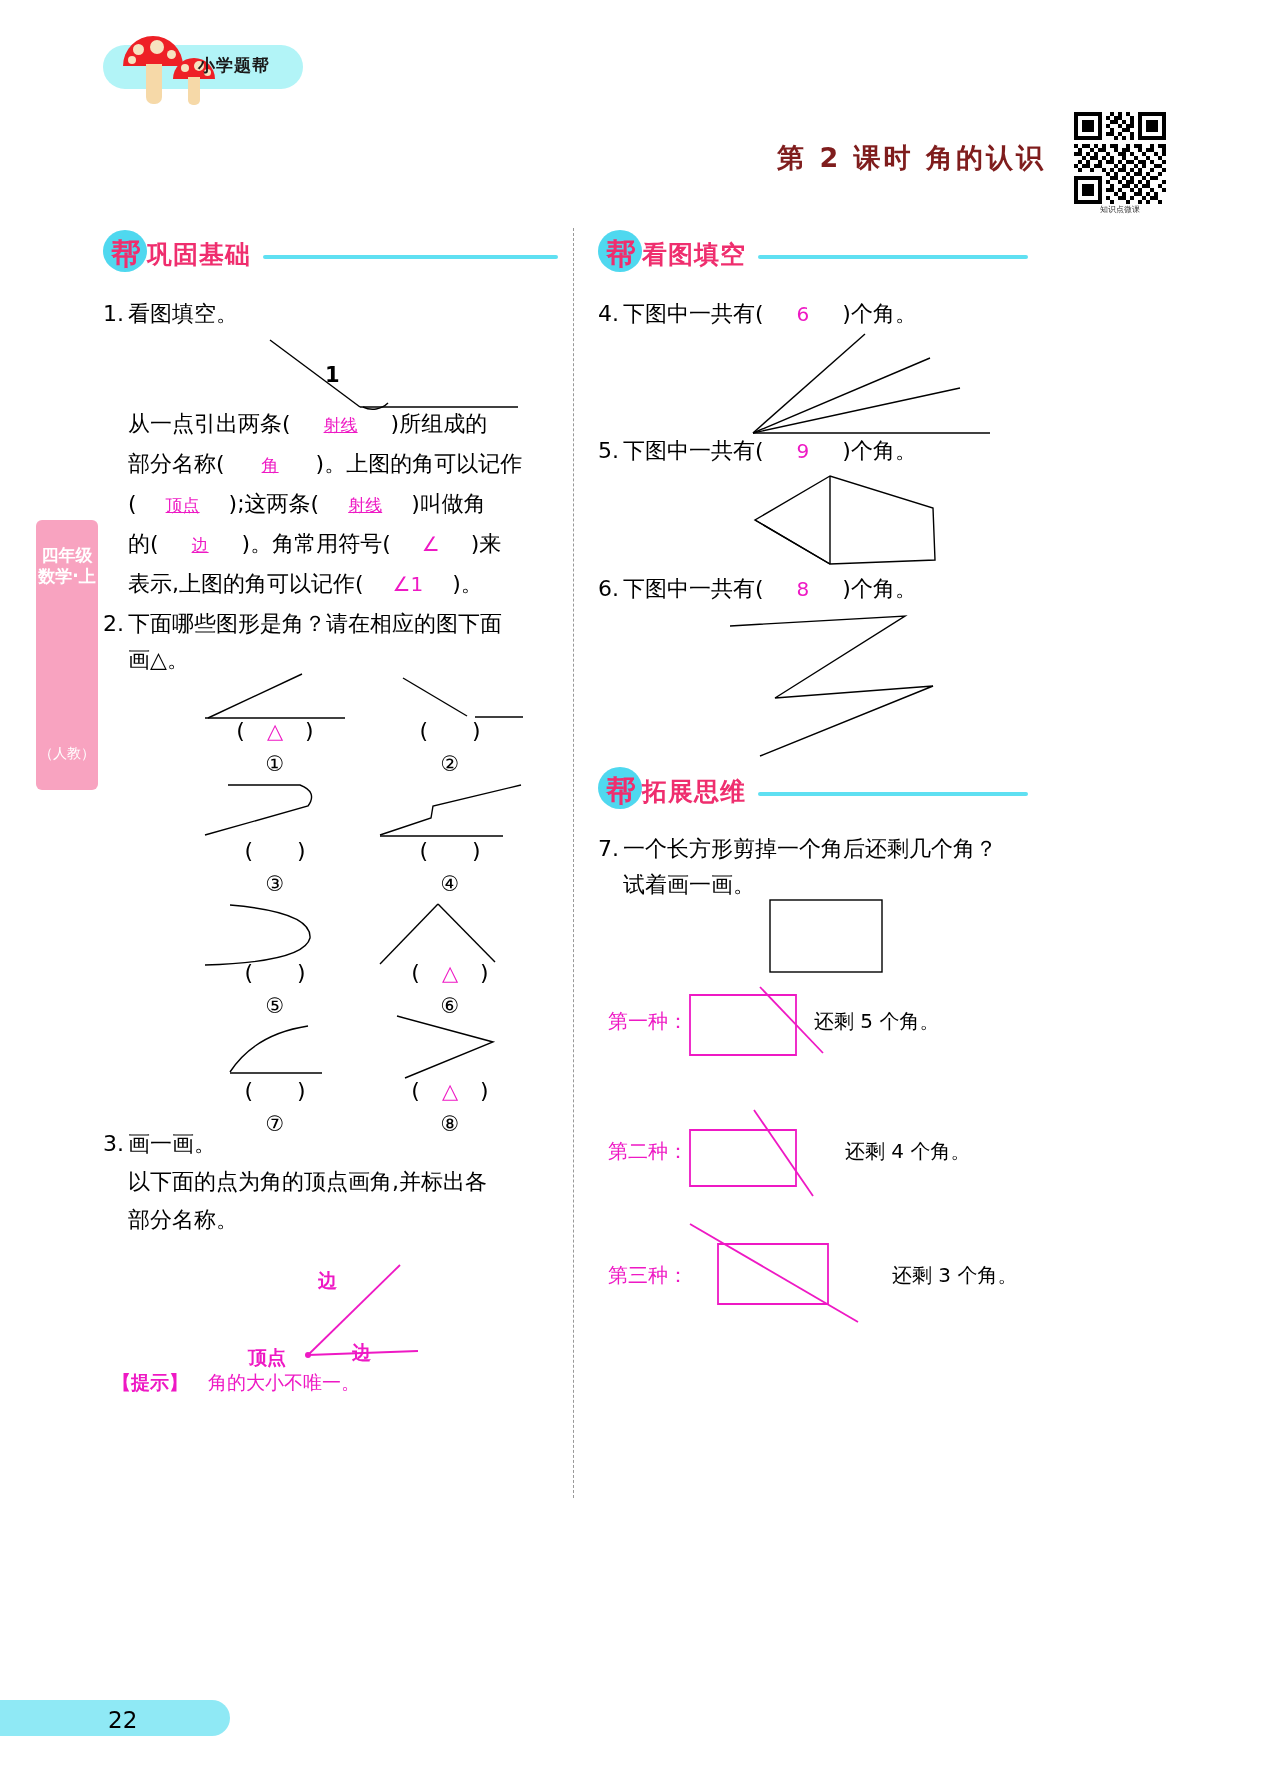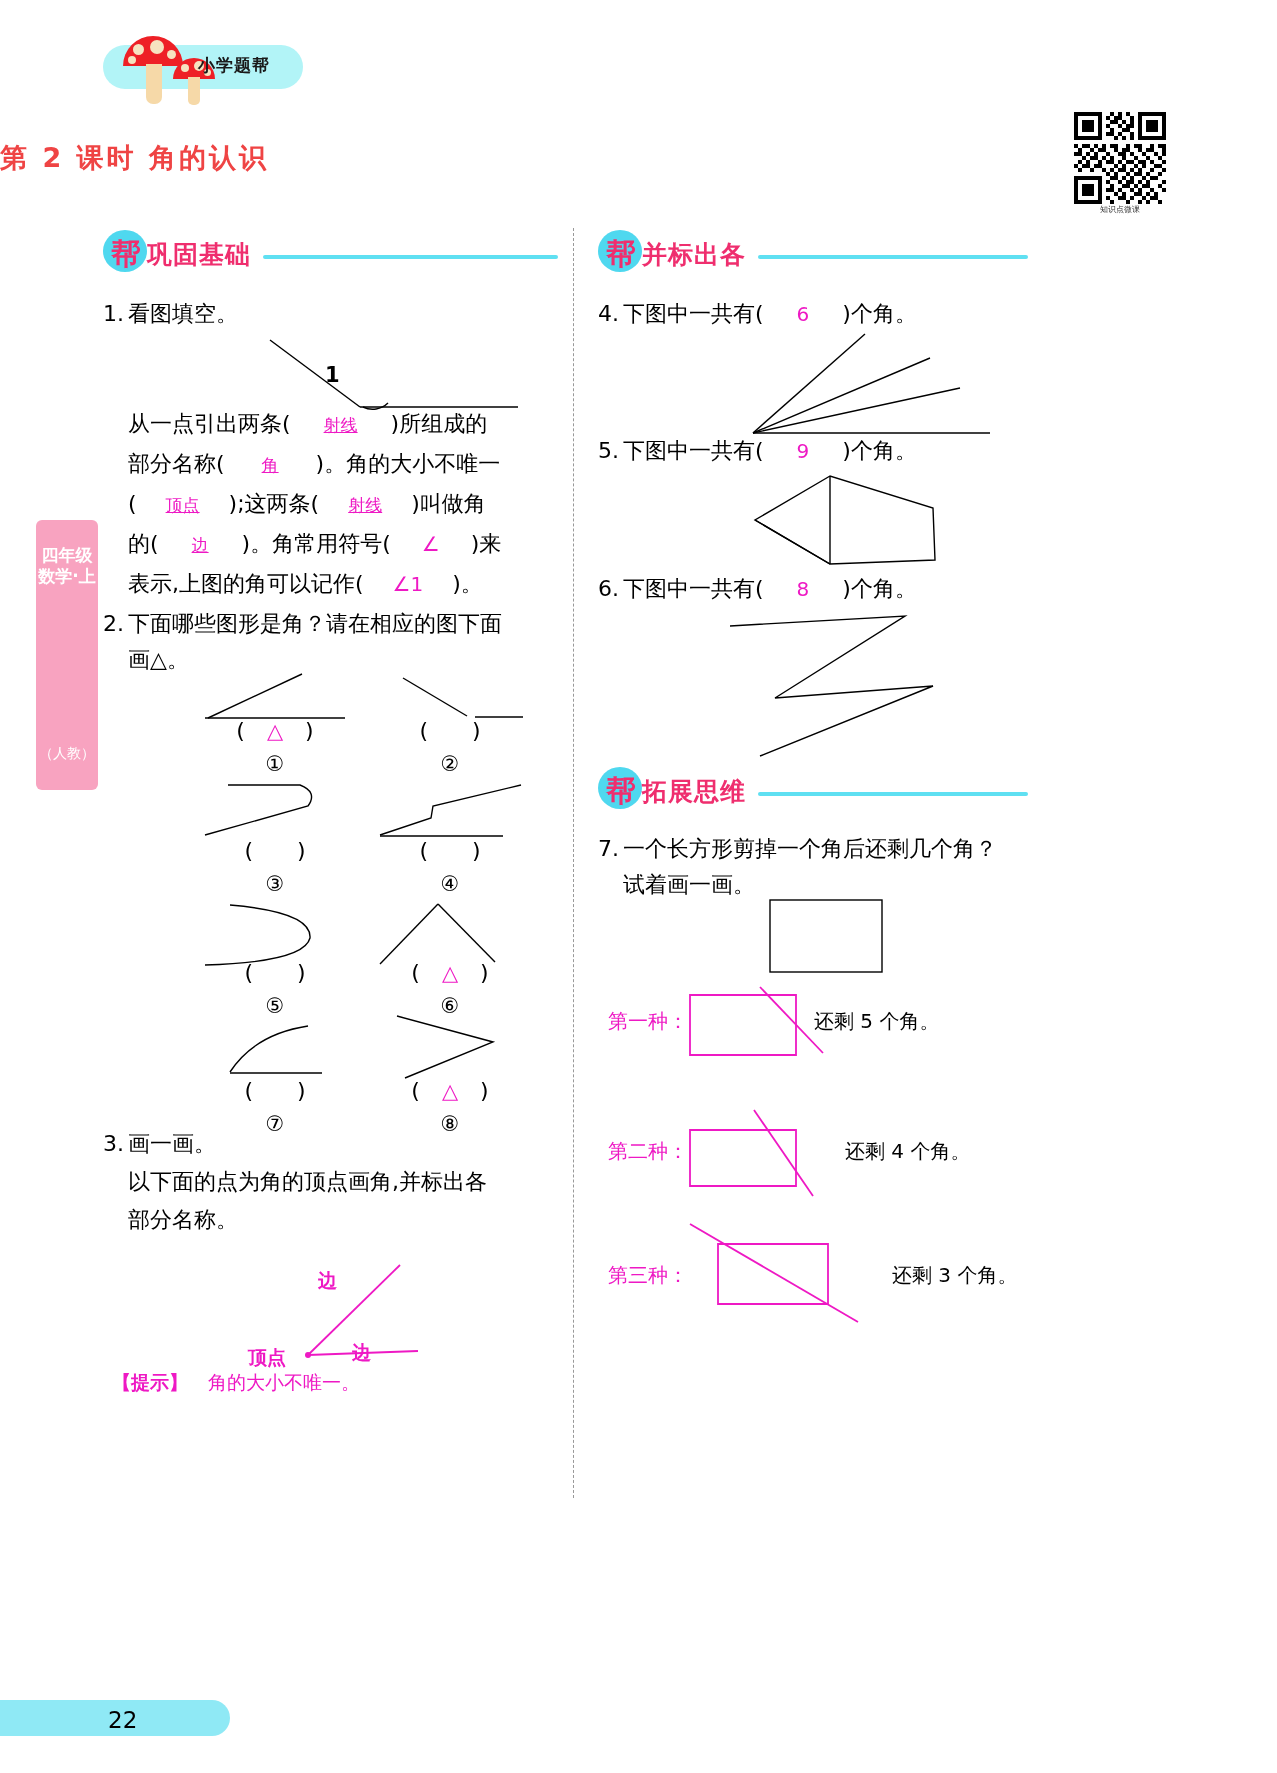--- a/index.html
+++ b/index.html
@@ -20,22 +20,22 @@
   
   #mush-small-cap{left:173px;top:58px;width:42px;height:21px;background:#ee2026;border-radius:21px 21px 0 0;}
   #mush-small-stem{left:188px;top:77px;width:12px;height:28px;background:#f6d9a8;border-radius:0 0 5px 5px;}
 
   
   #qr-box{left:1074px;top:112px;width:92px;height:92px;}
   #qr-caption{left:1060px;top:204px;width:120px;text-align:center;font-size:8px;color:#333;
      font-family:"DejaVu Sans",sans-serif;}
 
   
-  #page-title{left:0;top:140px;width:1046px;text-align:left;font-size:27px;font-weight:700;
-    color:#ef4444;font-family:"DejaVu Sans",sans-serif;letter-spacing:3px;}
+  #page-title{left:0;top:140px;width:1046px;text-align:right;font-size:27px;font-weight:700;
+    color:#7f1d1d;font-family:"DejaVu Sans",sans-serif;letter-spacing:3px;}
 
   
   #side-tab{left:36px;top:520px;width:62px;height:270px;background:#f8a3c0;border-radius:6px;}
   #side-tab-text{left:36px;top:545px;width:62px;text-align:center;font-size:17px;color:#ffffff;
     font-weight:700;line-height:21px;font-family:"DejaVu Sans",sans-serif;}
   #side-tab-sub{left:36px;top:745px;width:62px;text-align:center;font-size:14px;color:#ffffff;
     font-family:"DejaVu Sans",sans-serif;}
 
   
   #col-divider{left:573px;top:228px;width:0;height:1270px;border-left:1px dashed #999;}
@@ -257,21 +257,21 @@
 <div class="abs" style="left:325px;top:363px;font-size:21px;font-weight:700;font-family:'DejaVu Sans',sans-serif;">1</div>
 
 <div class="q" style="left:128px;top:405px;">
   <span>从一点引出两条(</span>
   <span class="ans" style="padding:0 26px;">射线</span>
   <span>)所组成的</span>
 </div>
 <div class="q" style="left:128px;top:445px;">
   <span>部分名称(</span>
   <span class="ans" style="padding:0 30px;">角</span>
-  <span>)。角的大小不唯一</span>
+  <span>)。上图的角可以记作</span>
 </div>
 <div class="q" style="left:128px;top:485px;">
   <span>(</span>
   <span class="ans" style="padding:0 22px;">顶点</span>
   <span>);这两条(</span>
   <span class="ans" style="padding:0 22px;">射线</span>
   <span>)叫做角</span>
 </div>
 <div class="q" style="left:128px;top:525px;">
   <span>的(</span>
@@ -392,21 +392,21 @@
 <div class="abs" style="left:352px;top:1340px;font-size:19px;color:#ee19c4;font-weight:700;font-family:'DejaVu Sans',sans-serif;">边</div>
 
 <div class="abs" id="hint">
   <b>【提示】</b>
   <span style="padding-left:14px;">角的大小不唯一。</span>
 </div>
 
 <div class="sec" style="left:598px;top:228px;width:430px;">
   <div class="badge"></div>
   <div class="bang">帮</div>
-  <div class="sectext">并标出各</div>
+  <div class="sectext">看图填空</div>
   <div class="rule" style="left:160px;width:270px;"></div>
 </div>
 
 <div class="q" style="left:598px;top:295px;">4.</div>
 <div class="q" style="left:623px;top:295px;">
   <span>下图中一共有(</span>
   <span class="ansbig" style="padding:0 26px;">6</span>
   <span>)个角。</span>
 </div>
 <div class="abs" style="left:745px;top:330px;">

